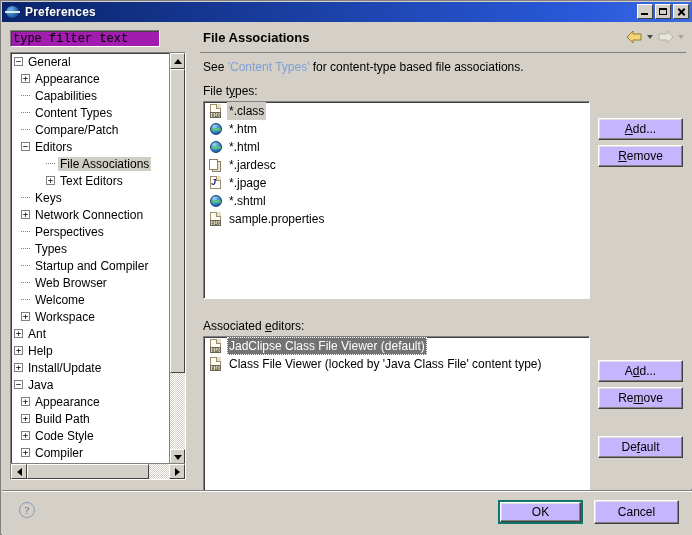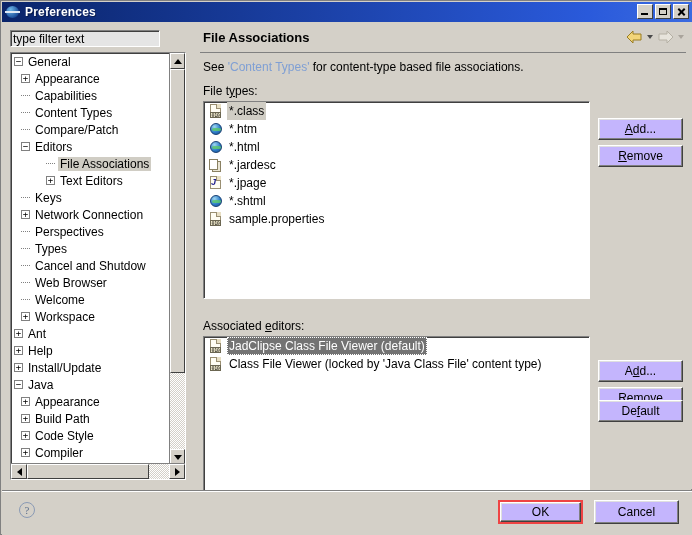--- a/index.html
+++ b/index.html
@@ -43,23 +43,23 @@
   .wb-close i.l1,.wb-close i.l2{left:3px;top:6px;width:9px;height:2px;}
   .wb-close i.l1{transform:rotate(45deg);}
   .wb-close i.l2{transform:rotate(-45deg);}
 
   
   .dlg-body{position:absolute;left:1px;top:21px;width:690px;height:467px;background:#d4d0c8;}
 
   
   .filter-input{
     position:absolute;left:8px;top:8px;width:150px;height:17px;
-    background:#e5e5e5;border:1px solid;border-color:#808080 #ffffff #ffffff #808080;
+    background:#a21caf;border:1px solid;border-color:#808080 #ffffff #ffffff #808080;
     box-shadow:inset 1px 1px 0 #404040;
-    font-family:Liberation Sans, sans-serif;font-size:12px;padding:1px 2px;box-sizing:border-box;color:#000;
+    font-family:Liberation Mono, monospace;font-size:12px;padding:1px 2px;box-sizing:border-box;color:#000;
   }
   .tree-box{
     position:absolute;left:8px;top:30px;width:176px;height:428px;
     background:#fff;
     border:1px solid;border-color:#808080 #ffffff #ffffff #808080;
     box-shadow:inset 1px 1px 0 #404040;
     box-sizing:border-box;overflow:hidden;
   }
   .tree-inner{position:absolute;left:0;top:0;width:158px;height:410px;overflow:hidden;padding-top:1px;}
   .trow{height:17px;line-height:17px;white-space:nowrap;position:relative;font-size:12px;}
@@ -153,31 +153,31 @@
          border:1px solid #8a8163;box-sizing:border-box;}
 
   
   .btn{
     position:absolute;background:#c4b5fd;color:#000;font-size:12px;
     border:1px solid;border-color:#ffffff #404040 #404040 #ffffff;
     box-shadow:inset -1px -1px 0 #808080, inset 1px 1px 0 #dfdfdf;
     display:flex;align-items:center;justify-content:center;box-sizing:border-box;
     font-family:inherit;
   }
-  .btn.def{border:2px solid #ef4444;box-shadow:none;}
+  .btn.def{border:2px solid #0f766e;box-shadow:none;}
   .btn.def .inner{
     width:100%;height:100%;display:flex;align-items:center;justify-content:center;
     border:1px solid;border-color:#ffffff #404040 #404040 #ffffff;
     box-shadow:inset -1px -1px 0 #808080, inset 1px 1px 0 #dfdfdf;box-sizing:border-box;
   }
   #ft-add{left:404px;top:96px;width:85px;height:22px;}
   #ft-remove{left:404px;top:123px;width:85px;height:22px;}
   #ae-add{left:404px;top:338px;width:85px;height:22px;}
   #ae-remove{left:404px;top:365px;width:85px;height:22px;}
-  #ae-default{left:404px;top:378px;width:85px;height:22px;}
+  #ae-default{left:404px;top:414px;width:85px;height:22px;}
 
   
   .footer{position:absolute;left:1px;top:489px;width:690px;height:45px;background:#d4d0c8;}
   .footer-sep{position:absolute;left:0;top:0;width:690px;height:2px;
               border-top:1px solid #808080;border-bottom:1px solid #ffffff;box-sizing:border-box;}
   .help-icon{
     position:absolute;left:17px;top:12px;width:16px;height:16px;border-radius:50%;
     border:1px solid #8a9ab5;color:#5c6f8c;font-size:11px;line-height:14px;text-align:center;
     box-sizing:border-box;font-family:"Liberation Serif",serif;
   }
@@ -220,21 +220,21 @@
           <div class="trow ind1"><span class="dashlead"></span><span class="lbl">Capabilities</span></div>
           <div class="trow ind1"><span class="dashlead"></span><span class="lbl">Content Types</span></div>
           <div class="trow ind1"><span class="dashlead"></span><span class="lbl">Compare/Patch</span></div>
           <div class="trow ind1"><span class="expander">−</span><span class="lbl">Editors</span></div>
           <div class="trow ind2 sel"><span class="dashlead"></span><span class="lbl">File Associations</span></div>
           <div class="trow ind2"><span class="expander">+</span><span class="lbl">Text Editors</span></div>
           <div class="trow ind1"><span class="dashlead"></span><span class="lbl">Keys</span></div>
           <div class="trow ind1"><span class="expander">+</span><span class="lbl">Network Connection</span></div>
           <div class="trow ind1"><span class="dashlead"></span><span class="lbl">Perspectives</span></div>
           <div class="trow ind1"><span class="dashlead"></span><span class="lbl">Types</span></div>
-          <div class="trow ind1"><span class="dashlead"></span><span class="lbl">Cancel and Shutdow</span></div>
+          <div class="trow ind1"><span class="dashlead"></span><span class="lbl">Startup and Compiler</span></div>
           <div class="trow ind1"><span class="dashlead"></span><span class="lbl">Web Browser</span></div>
           <div class="trow ind1"><span class="dashlead"></span><span class="lbl">Welcome</span></div>
           <div class="trow ind1"><span class="expander">+</span><span class="lbl">Workspace</span></div>
           <div class="trow ind0"><span class="expander">+</span><span class="lbl">Ant</span></div>
           <div class="trow ind0"><span class="expander">+</span><span class="lbl">Help</span></div>
           <div class="trow ind0"><span class="expander">+</span><span class="lbl">Install/Update</span></div>
           <div class="trow ind0"><span class="expander">−</span><span class="lbl">Java</span></div>
           <div class="trow ind1"><span class="expander">+</span><span class="lbl">Appearance</span></div>
           <div class="trow ind1"><span class="expander">+</span><span class="lbl">Build Path</span></div>
           <div class="trow ind1"><span class="expander">+</span><span class="lbl">Code Style</span></div>

